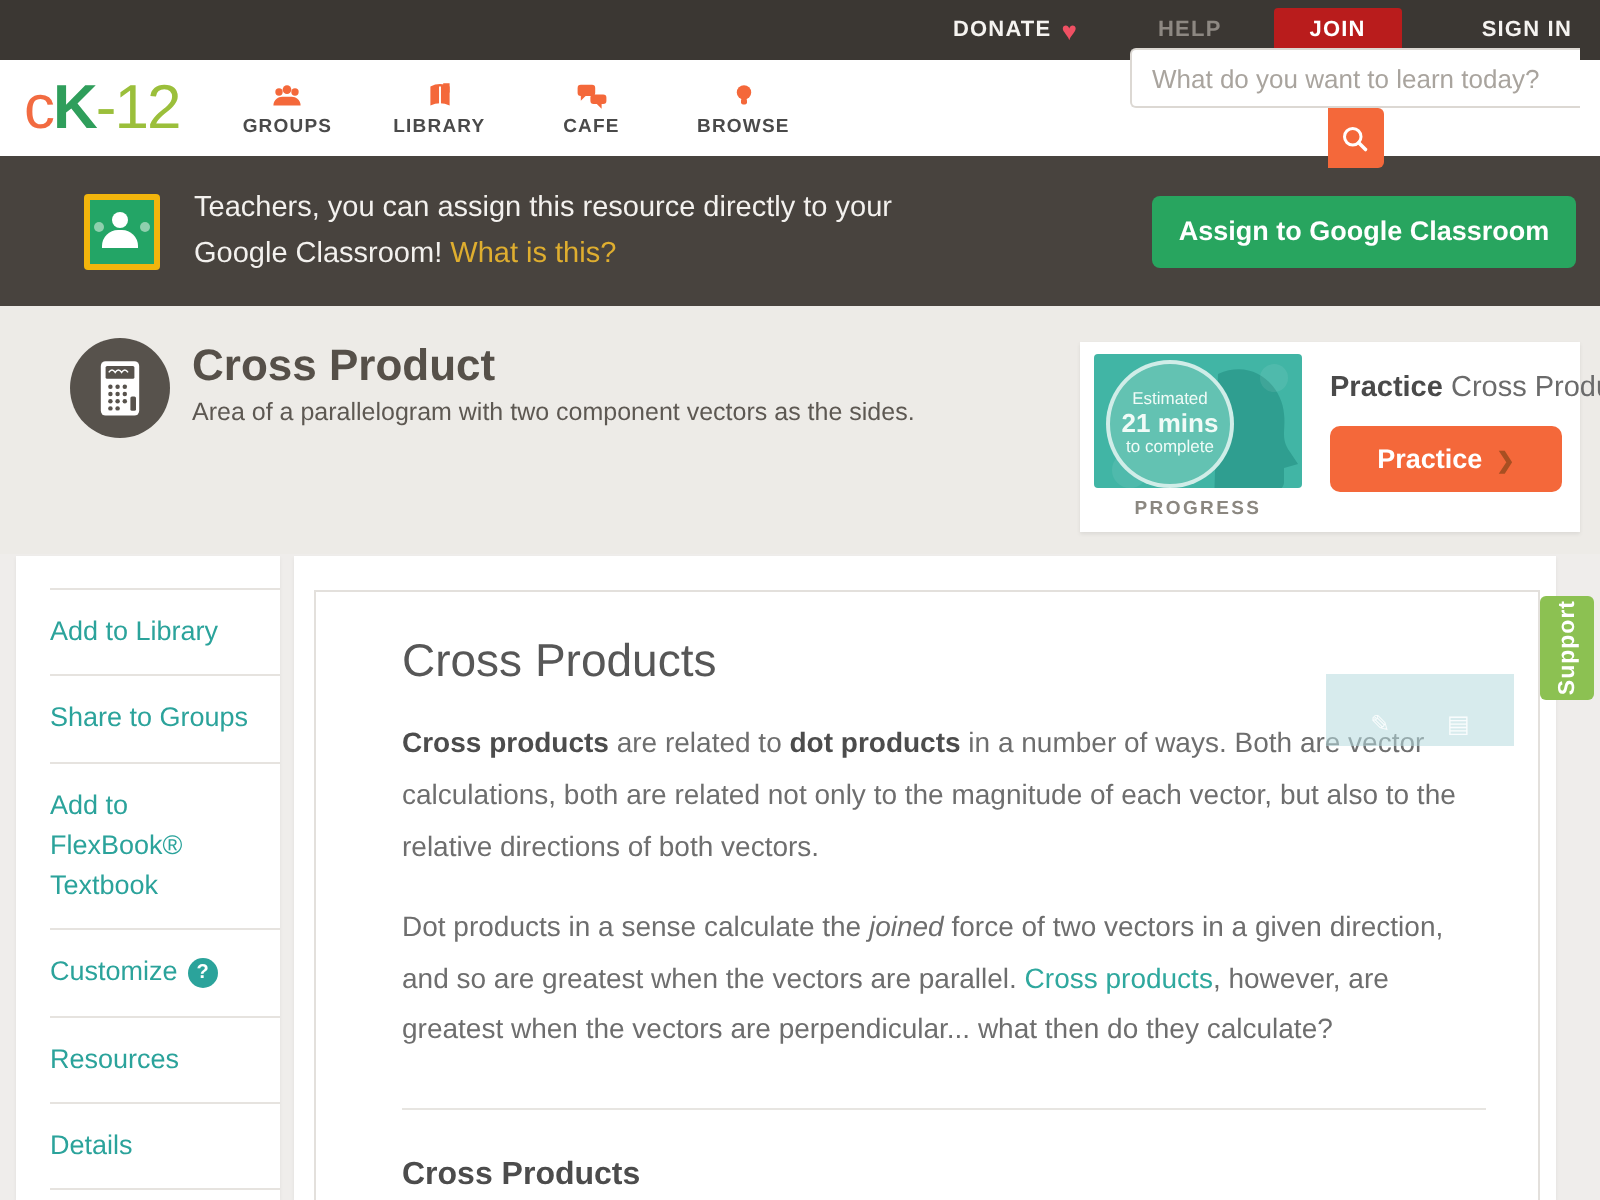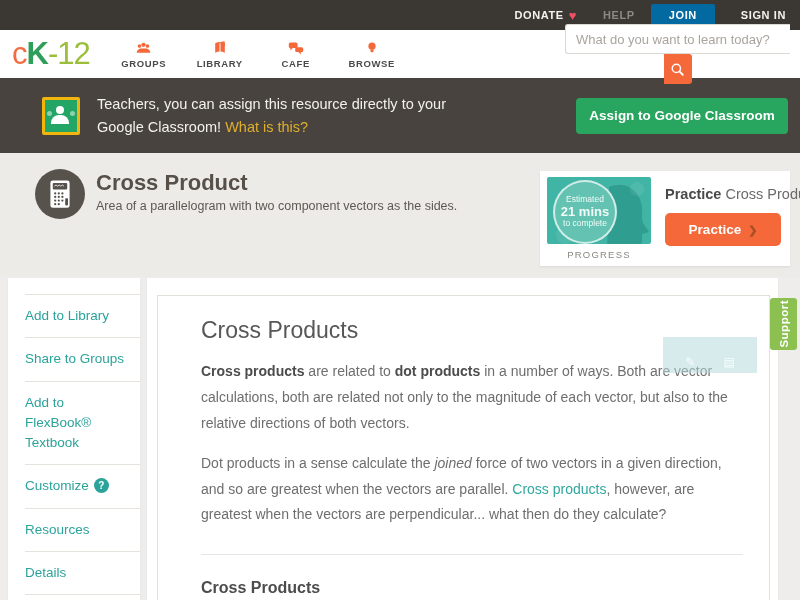--- a/index.html
+++ b/index.html
@@ -1,24 +1,24 @@
 <!DOCTYPE html>
 <html><head>
 <meta charset="utf-8">
 <style>
   * { margin:0; padding:0; box-sizing:border-box; }
   html,body { width:800px; height:600px; overflow:hidden; }
   body { font-family:"Liberation Sans", sans-serif; background:#efedeb; position:relative; }
 
   
   .topbar { height:30px; background:#3b3733; display:flex; align-items:center; justify-content:flex-end; padding-right:14px; }
-  .topbar .tb-link { color:#f5f3f0; font-size:11px; font-weight:bold; letter-spacing:.6px; margin-left:26px; cursor:pointer; display:flex; align-items:center; gap:5px;}
+  .topbar .tb-link { color:#f5f3f0; font-size:11px; font-weight:bold; letter-spacing:.6px; margin-left:40px; cursor:pointer; display:flex; align-items:center; gap:5px;}
   .topbar .tb-help { color:#8d8882; }
   .topbar .tb-heart { color:#ef5063; font-size:13px; }
-  .topbar .tb-join { background:#0369a1; color:#fff; padding:5px 18px; border-radius:2px; margin-left:16px; }
+  .topbar .tb-join { background:#b91c1c; color:#fff; padding:5px 18px; border-radius:2px; margin-left:26px; }
 
   
   .navbar { height:48px; background:#ffffff; display:flex; align-items:center; padding:0 10px 0 12px; }
   .logo { font-size:31px; letter-spacing:-1px; cursor:pointer; margin-right:16px; font-weight:400; }
   .logo .lc { color:#f26b41; }
   .logo .lk { color:#2f9e5b; font-weight:bold; }
   .logo .ls { color:#9bbf3b; }
   .nav-item { display:flex; flex-direction:column; align-items:center; gap:2px; margin:0 7px; cursor:pointer; min-width:62px; }
   .nav-item .nlabel { font-size:9.5px; font-weight:bold; color:#4a4a4a; letter-spacing:.6px; }
   .nav-item svg { height:16px; }
@@ -46,21 +46,21 @@
   .hb-sub { position:absolute; left:96px; top:46px; font-size:12.5px; color:#5d5852; }
 
   
   .practice-card { position:absolute; left:540px; top:18px; width:250px; height:95px; background:#ffffff; box-shadow:0 1px 2px rgba(0,0,0,.08); display:flex; padding:6px; }
   .pc-left { width:106px; flex:none; display:flex; flex-direction:column; align-items:center; }
   .progress-img { width:104px; height:70px; background:#41b5a5; border-radius:2px; position:relative; overflow:hidden; }
   .progress-img svg { position:absolute; right:0; top:0; }
   .est-circle { position:absolute; left:6px; top:3px; width:64px; height:64px; border-radius:50%; background:#63c2b2; border:2px solid rgba(255,255,255,.7); display:flex; flex-direction:column; align-items:center; justify-content:center; color:#f0fbf7; line-height:1.15; }
   .est-l1,.est-l3 { font-size:8.5px; }
   .est-l2 { font-size:13px; font-weight:bold; }
-  .progress-label { margin-top:5px; font-size:9.5px; font-weight:normal; color:#8b8780; letter-spacing:1.2px; }
+  .progress-label { margin-top:5px; font-size:9.5px; font-weight:bold; color:#8b8780; letter-spacing:1.2px; }
   .pc-right { flex:1; padding-left:13px; padding-top:9px; }
   .pc-title { font-size:14.5px; color:#6b6b6b; white-space:nowrap; }
   .pc-title b { color:#4a4a4a; }
   .practice-btn { margin-top:11px; width:116px; height:33px; background:#f4683a; border:none; border-radius:5px; color:#fff; font-weight:bold; font-size:13.5px; cursor:pointer; font-family:"Liberation Sans",sans-serif; }
   .practice-btn .chev { color:#a84f22; font-size:11px; margin-left:7px; }
 
   
   .body-region { position:absolute; left:0; right:0; top:277px; bottom:0; background:#efedeb; }
   .sidebar { position:absolute; left:8px; top:1px; width:132px; bottom:0; background:#fff; box-shadow:0 1px 2px rgba(0,0,0,.06); }
   .sidebar ul { list-style:none; margin:16px 0 0 17px; border-top:1px solid #e6e3df; }

